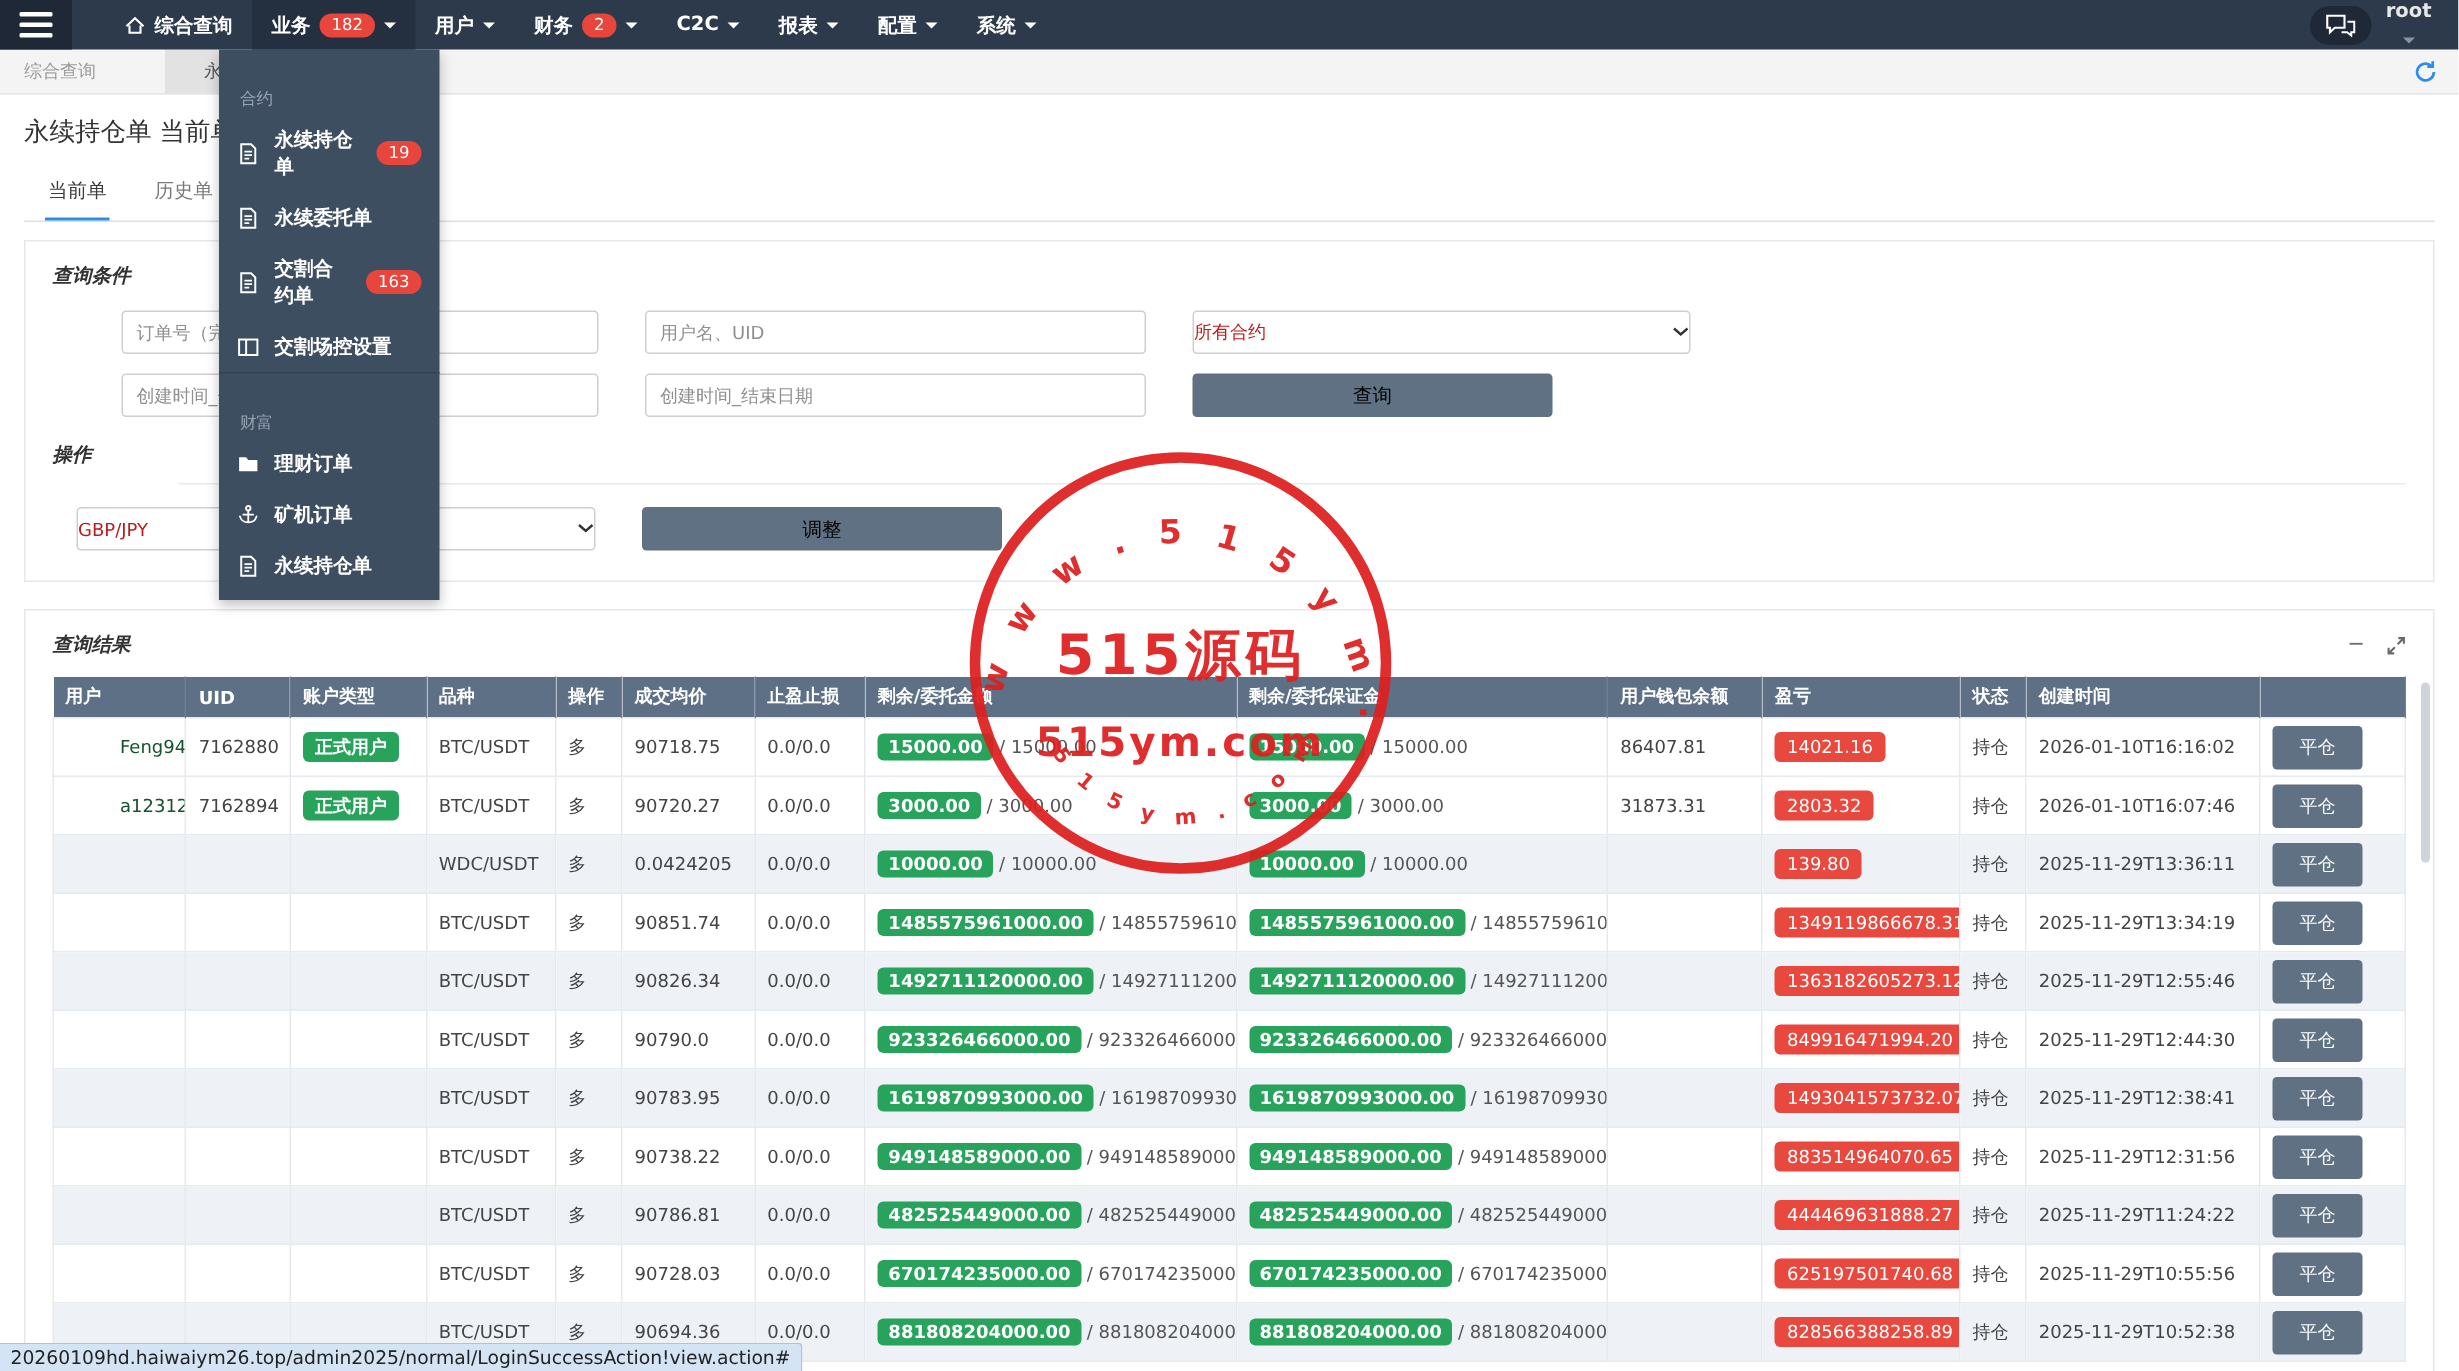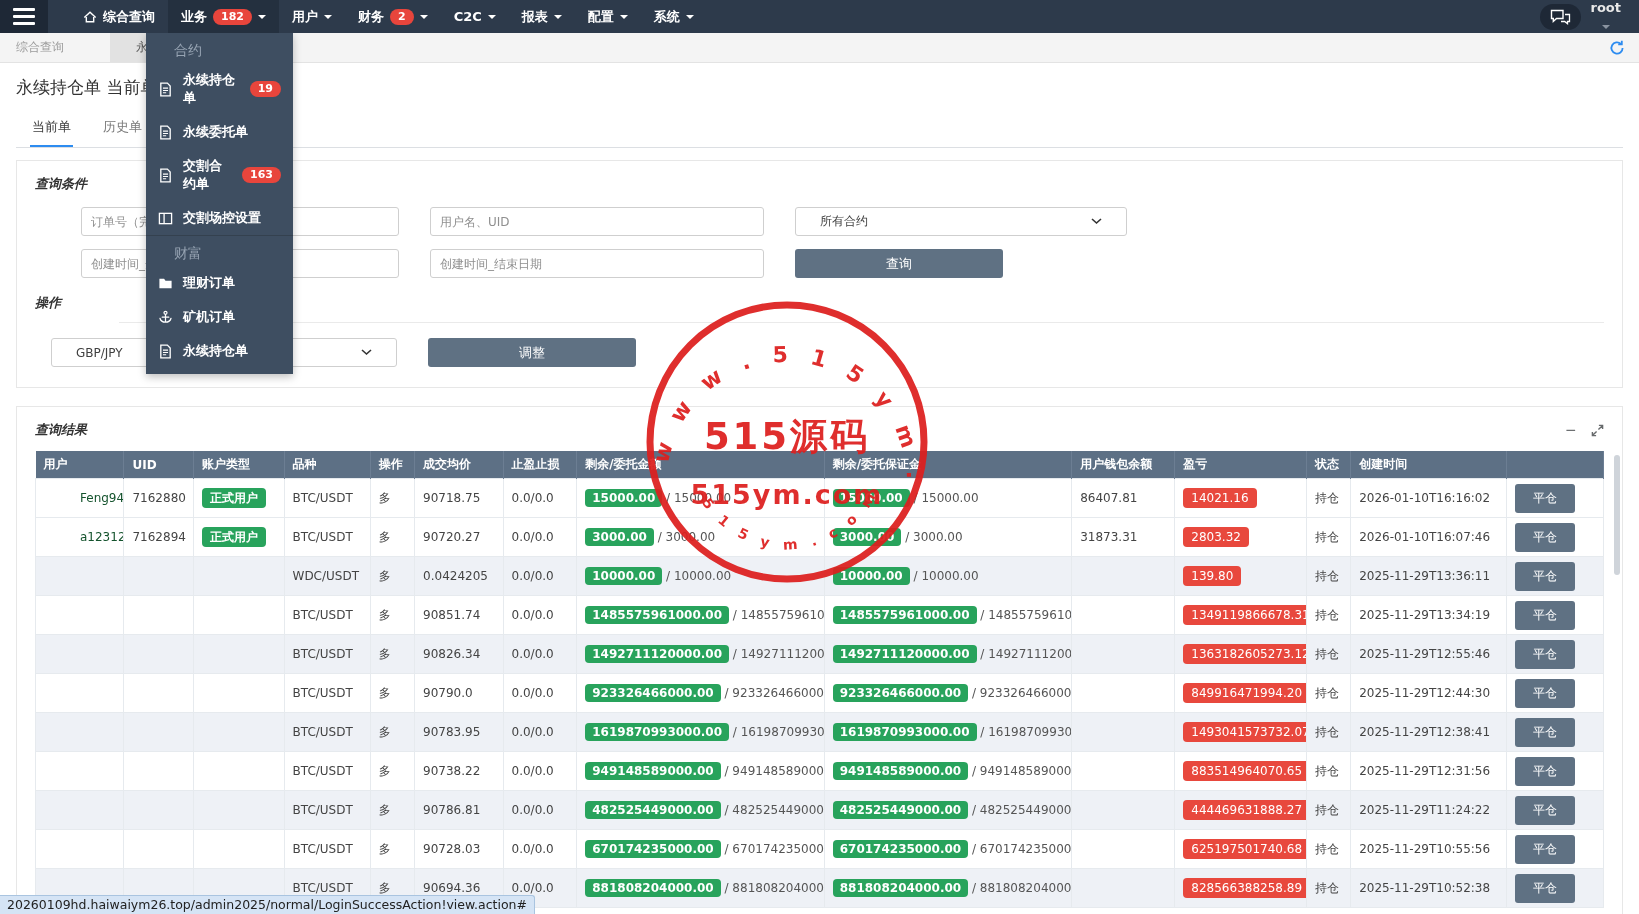--- a/index.html
+++ b/index.html
@@ -6,33 +6,33 @@
   html, body { width: 1639px; height: 914px; overflow: hidden; background: #fff;
     font-family: "DejaVu Sans", "Liberation Sans", sans-serif; }
 
   
   .navbar { position: relative; height: 33px; background: #2d3a4b; display: flex; align-items: stretch; z-index: 120; }
   .hamburger { width: 48px; background: #1e2836; display: flex; flex-direction: column; justify-content: center; align-items: center; gap: 4px; cursor: pointer; }
   .hamburger span { width: 22px; height: 3px; background: #fff; border-radius: 1px; }
   .nav-items { display: flex; align-items: stretch; margin-left: 22px; }
   .nav-item { display: flex; align-items: center; gap: 6px; padding: 0 13px; color: #fff; font-size: 13px; font-weight: bold; cursor: pointer; }
   .nav-item.active { background: #24303f; }
-  .badge { background: #e8453c; color: #fff; font-size: 11px; font-weight: bold; border-radius: 9px; padding: 1px 8px; line-height: 14px; text-align: right; }
+  .badge { background: #e8453c; color: #fff; font-size: 11px; font-weight: normal; border-radius: 9px; padding: 1px 8px; line-height: 14px; text-align: right; }
   .caret { width: 0; height: 0; border: 4px solid transparent; border-top-color: #fff; margin-top: 4px; }
   .nav-right { margin-left: auto; display: flex; align-items: center; gap: 10px; padding-right: 18px; }
   .chat-pill { background: #1e2836; border-radius: 14px; padding: 5px 10px; display: flex; align-items: center; cursor: pointer; }
   .nav-user { color: #e8e8e8; font-size: 13px; font-weight: bold; display: flex; align-items: center; gap: 6px; cursor: pointer; flex-direction: column; }
   .nav-user .caret { border-top-color: #8a93a0; }
 
   
   .dropdown { position: absolute; left: 146px; top: 33px; width: 147px; background: #3e4e61; z-index: 110;
     box-shadow: 0 3px 8px rgba(0,0,0,.25); padding-bottom: 6px; }
   .menu-section { border-top: 1px solid #34414f; }
   .menu-section:first-child { border-top: none; }
-  .menu-title { color: #97a4b3; font-size: 14px; padding: 9px 28px 3px; }
+  .menu-title { color: #97a4b3; font-size: 11px; padding: 9px 14px 3px; margin-top: 16px; }
   .menu-item { display: flex; align-items: center; gap: 10px; color: #fff; font-size: 13px; font-weight: bold; padding: 8px 12px; cursor: pointer; }
   .menu-item .badge { margin-left: 2px; }
   .menu-item svg { flex: 0 0 auto; }
 
   
   .crumb-bar { height: 30px; background: #f4f4f4; border-bottom: 1px solid #e3e3e3; display: flex; align-items: stretch; position: relative; }
   .crumb-plain { color: #9a9a9a; font-size: 12px; display: flex; align-items: center; padding: 0 16px; cursor: pointer; }
   .crumb-tab { background: #e2e2e2; color: #555; font-size: 12px; display: flex; align-items: center; padding: 0 26px; margin-left: 30px; cursor: pointer; }
   .refresh { position: absolute; right: 14px; top: 7px; cursor: pointer; }
 
@@ -42,23 +42,23 @@
   .tabs { display: flex; gap: 28px; border-bottom: 1px solid #dcdfe3; padding-left: 14px; }
   .tab { font-size: 13px; color: #7a7a7a; padding: 7px 2px 9px; cursor: pointer; }
   .tab.active { color: #3c3c3c; border-bottom: 2px solid #2d8cf0; }
 
   .card { border: 1px solid #e7e7e7; background: #fff; margin-top: 12px; padding: 14px 18px; }
   .sec-title { font-size: 13px; font-weight: bold; color: #333; font-style: italic; }
   .qform { margin: 14px 0 0 46px; display: grid; grid-template-columns: 318px 334px 332px; column-gap: 31px; row-gap: 13px; }
   .tin { height: 29px; border: 1px solid #cfcfcf; border-radius: 3px; font-size: 12px; padding: 0 9px; color: #333; width: 100%;
     font-family: "DejaVu Sans", sans-serif; }
   .tin::placeholder { color: #8f8f8f; }
-  .fake-select { height: 29px; border: 1px solid #cfcfcf; border-radius: 3px; font-size: 12px; color: #404040;
-    display: flex; align-items: center; padding: 0 24px; background: #fff; cursor: pointer; justify-content: space-between; }
-  .btn { background: #5f7183; color: #ffffff; border: none; border-radius: 3px; font-size: 13px; height: 29px; width: 208px;
+  .fake-select { height: 29px; border: 1px solid #cfcfcf; border-radius: 3px; font-size: 12px; color: #b91c1c;
+    display: flex; align-items: center; padding: 0 0; background: #fff; cursor: pointer; justify-content: space-between; }
+  .btn { background: #5f7183; color: #000000; border: none; border-radius: 3px; font-size: 13px; height: 29px; width: 240px;
     cursor: pointer; font-family: "DejaVu Sans", sans-serif; }
   .op-title { margin-top: 16px; }
   .op-hr { border: none; border-top: 1px solid #eaeaea; margin: 10px 0 15px 84px; }
   .op-row { display: flex; gap: 31px; margin-left: 16px; padding-bottom: 6px; }
   .op-row .fake-select { width: 346px; }
 
   
   .results { margin-top: 18px; padding: 14px 18px 0; min-height: 528px; position: relative; }
   .res-head { display: flex; align-items: center; }
   .res-tools { margin-left: auto; display: flex; align-items: center; gap: 16px; color: #676a6c; }

